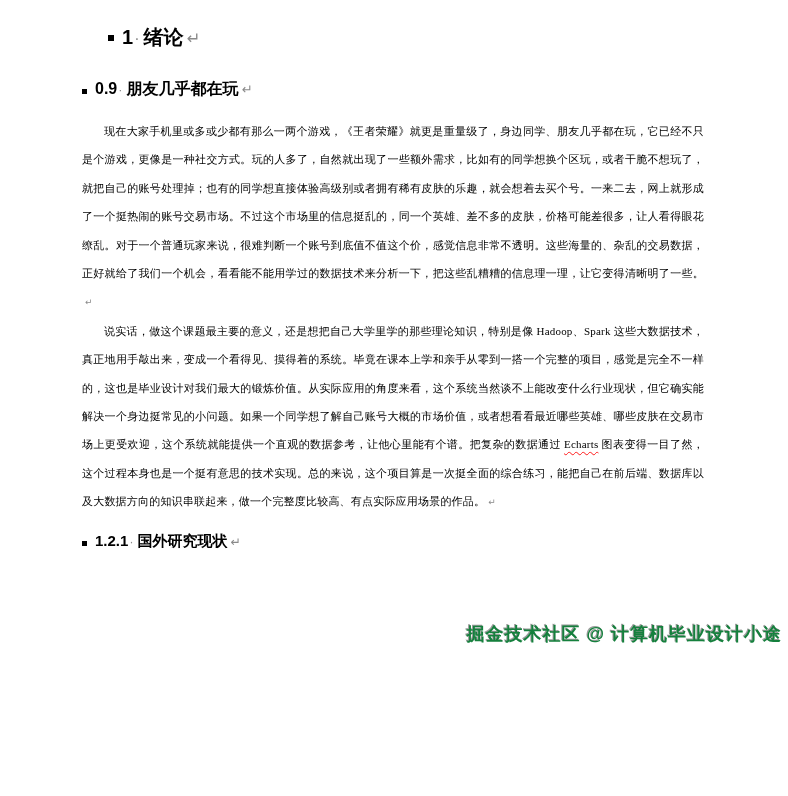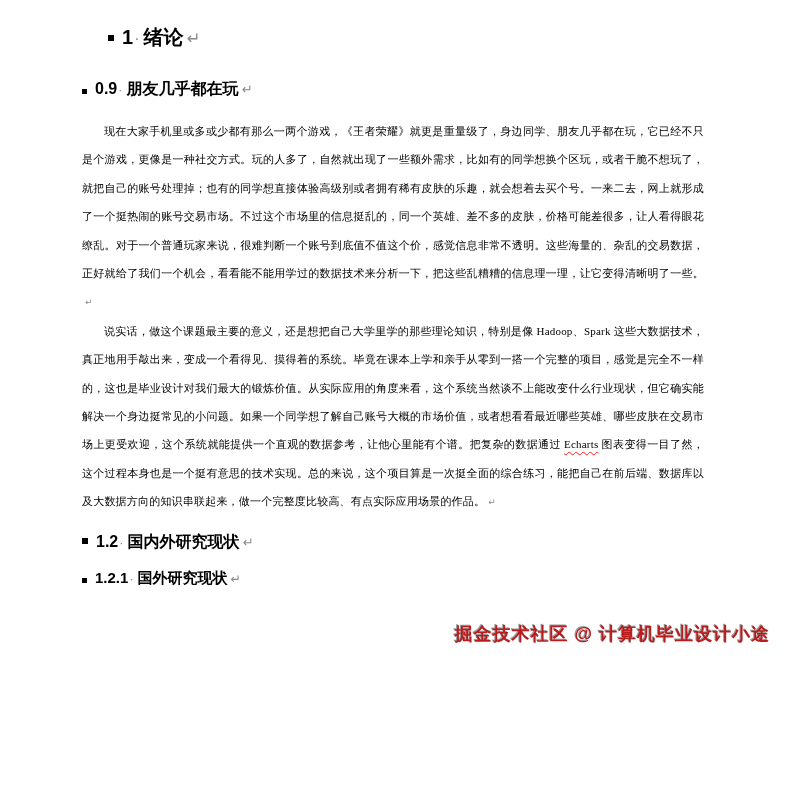--- a/index.html
+++ b/index.html
@@ -78,51 +78,48 @@
   }
   .para-first { margin-top: 16px; }
   .spell-error {
     text-decoration: underline wavy #ff1a1a;
     text-decoration-thickness: 1px;
     text-underline-offset: 3px;
   }
   
   .watermark {
     position: absolute;
-    right: 18px;
+    right: 6px;
     bottom: 10px;
     font-family: "Liberation Sans", "DejaVu Sans", sans-serif;
     font-size: 18px;
     font-weight: bold;
     letter-spacing: 1px;
     white-space: nowrap;
-    color: #b91c1c;
+    color: #15803d;
     text-shadow: -1px -1px 0 #9b9b9b, 1px 1px 0 #ffffff;
   }
 </style>
 </head>
 <body>
 
 <div class="page">
 
   <div class="heading heading-chapter">
     <span class="sq sq-mid"></span><span>1</span><span class="space-dot">·</span><span>绪论</span><span class="pmark">↵</span>
   </div>
 
   <div class="heading heading-sub">
     <span class="sq sq-low"></span><span>0.9</span><span class="space-dot">·</span><span>朋友几乎都在玩</span><span class="pmark">↵</span>
   </div>
 
   <p class="body-para para-first"><span>现在大家手机里或多或少都有那么一两个游戏，《王者荣耀》就更是重量级了，身边同学、朋友几乎都在玩，它已经不只是个游戏，更像是一种社交方式。玩的人多了，自然就出现了一些额外需求，比如有的同学想换个区玩，或者干脆不想玩了，就把自己的账号处理掉；也有的同学想直接体验高级别或者拥有稀有皮肤的乐趣，就会想着去买个号。一来二去，网上就形成了一个挺热闹的账号交易市场。不过这个市场里的信息挺乱的，同一个英雄、差不多的皮肤，价格可能差很多，让人看得眼花缭乱。对于一个普通玩家来说，很难判断一个账号到底值不值这个价，感觉信息非常不透明。这些海量的、杂乱的交易数据，正好就给了我们一个机会，看看能不能用学过的数据技术来分析一下，把这些乱糟糟的信息理一理，让它变得清晰明了一些。</span><span class="pmark">↵</span></p>
 
   <p class="body-para"><span>说实话，做这个课题最主要的意义，还是想把自己大学里学的那些理论知识，特别是像 Hadoop、Spark 这些大数据技术，真正地用手敲出来，变成一个看得见、摸得着的系统。毕竟在课本上学和亲手从零到一搭一个完整的项目，感觉是完全不一样的，这也是毕业设计对我们最大的锻炼价值。从实际应用的角度来看，这个系统当然谈不上能改变什么行业现状，但它确实能解决一个身边挺常见的小问题。如果一个同学想了解自己账号大概的市场价值，或者想看看最近哪些英雄、哪些皮肤在交易市场上更受欢迎，这个系统就能提供一个直观的数据参考，让他心里能有个谱。把复杂的数据通过 </span><span class="spell-error">Echarts</span><span> 图表变得一目了然，这个过程本身也是一个挺有意思的技术实现。总的来说，这个项目算是一次挺全面的综合练习，能把自己在前后端、数据库以及大数据方向的知识串联起来，做一个完整度比较高、有点实际应用场景的作品。</span><span class="pmark">↵</span></p>
 
-  <div class="heading heading-sub" style="margin-top:14px;">
-    <span class="sq sq-mid"></span><span>1.2</span><span class="space-dot">·</span><span>国内外研究现状</span><span class="pmark">↵</span>
-  </div>
 
   <div class="heading heading-subsub">
     <span class="sq sq-low"></span><span>1.2.1</span><span class="space-dot">·</span><span>国外研究现状</span><span class="pmark">↵</span>
   </div>
 
   <div class="watermark">掘金技术社区 @ 计算机毕业设计小途</div>
 
 </div>
 
 </body></html>

